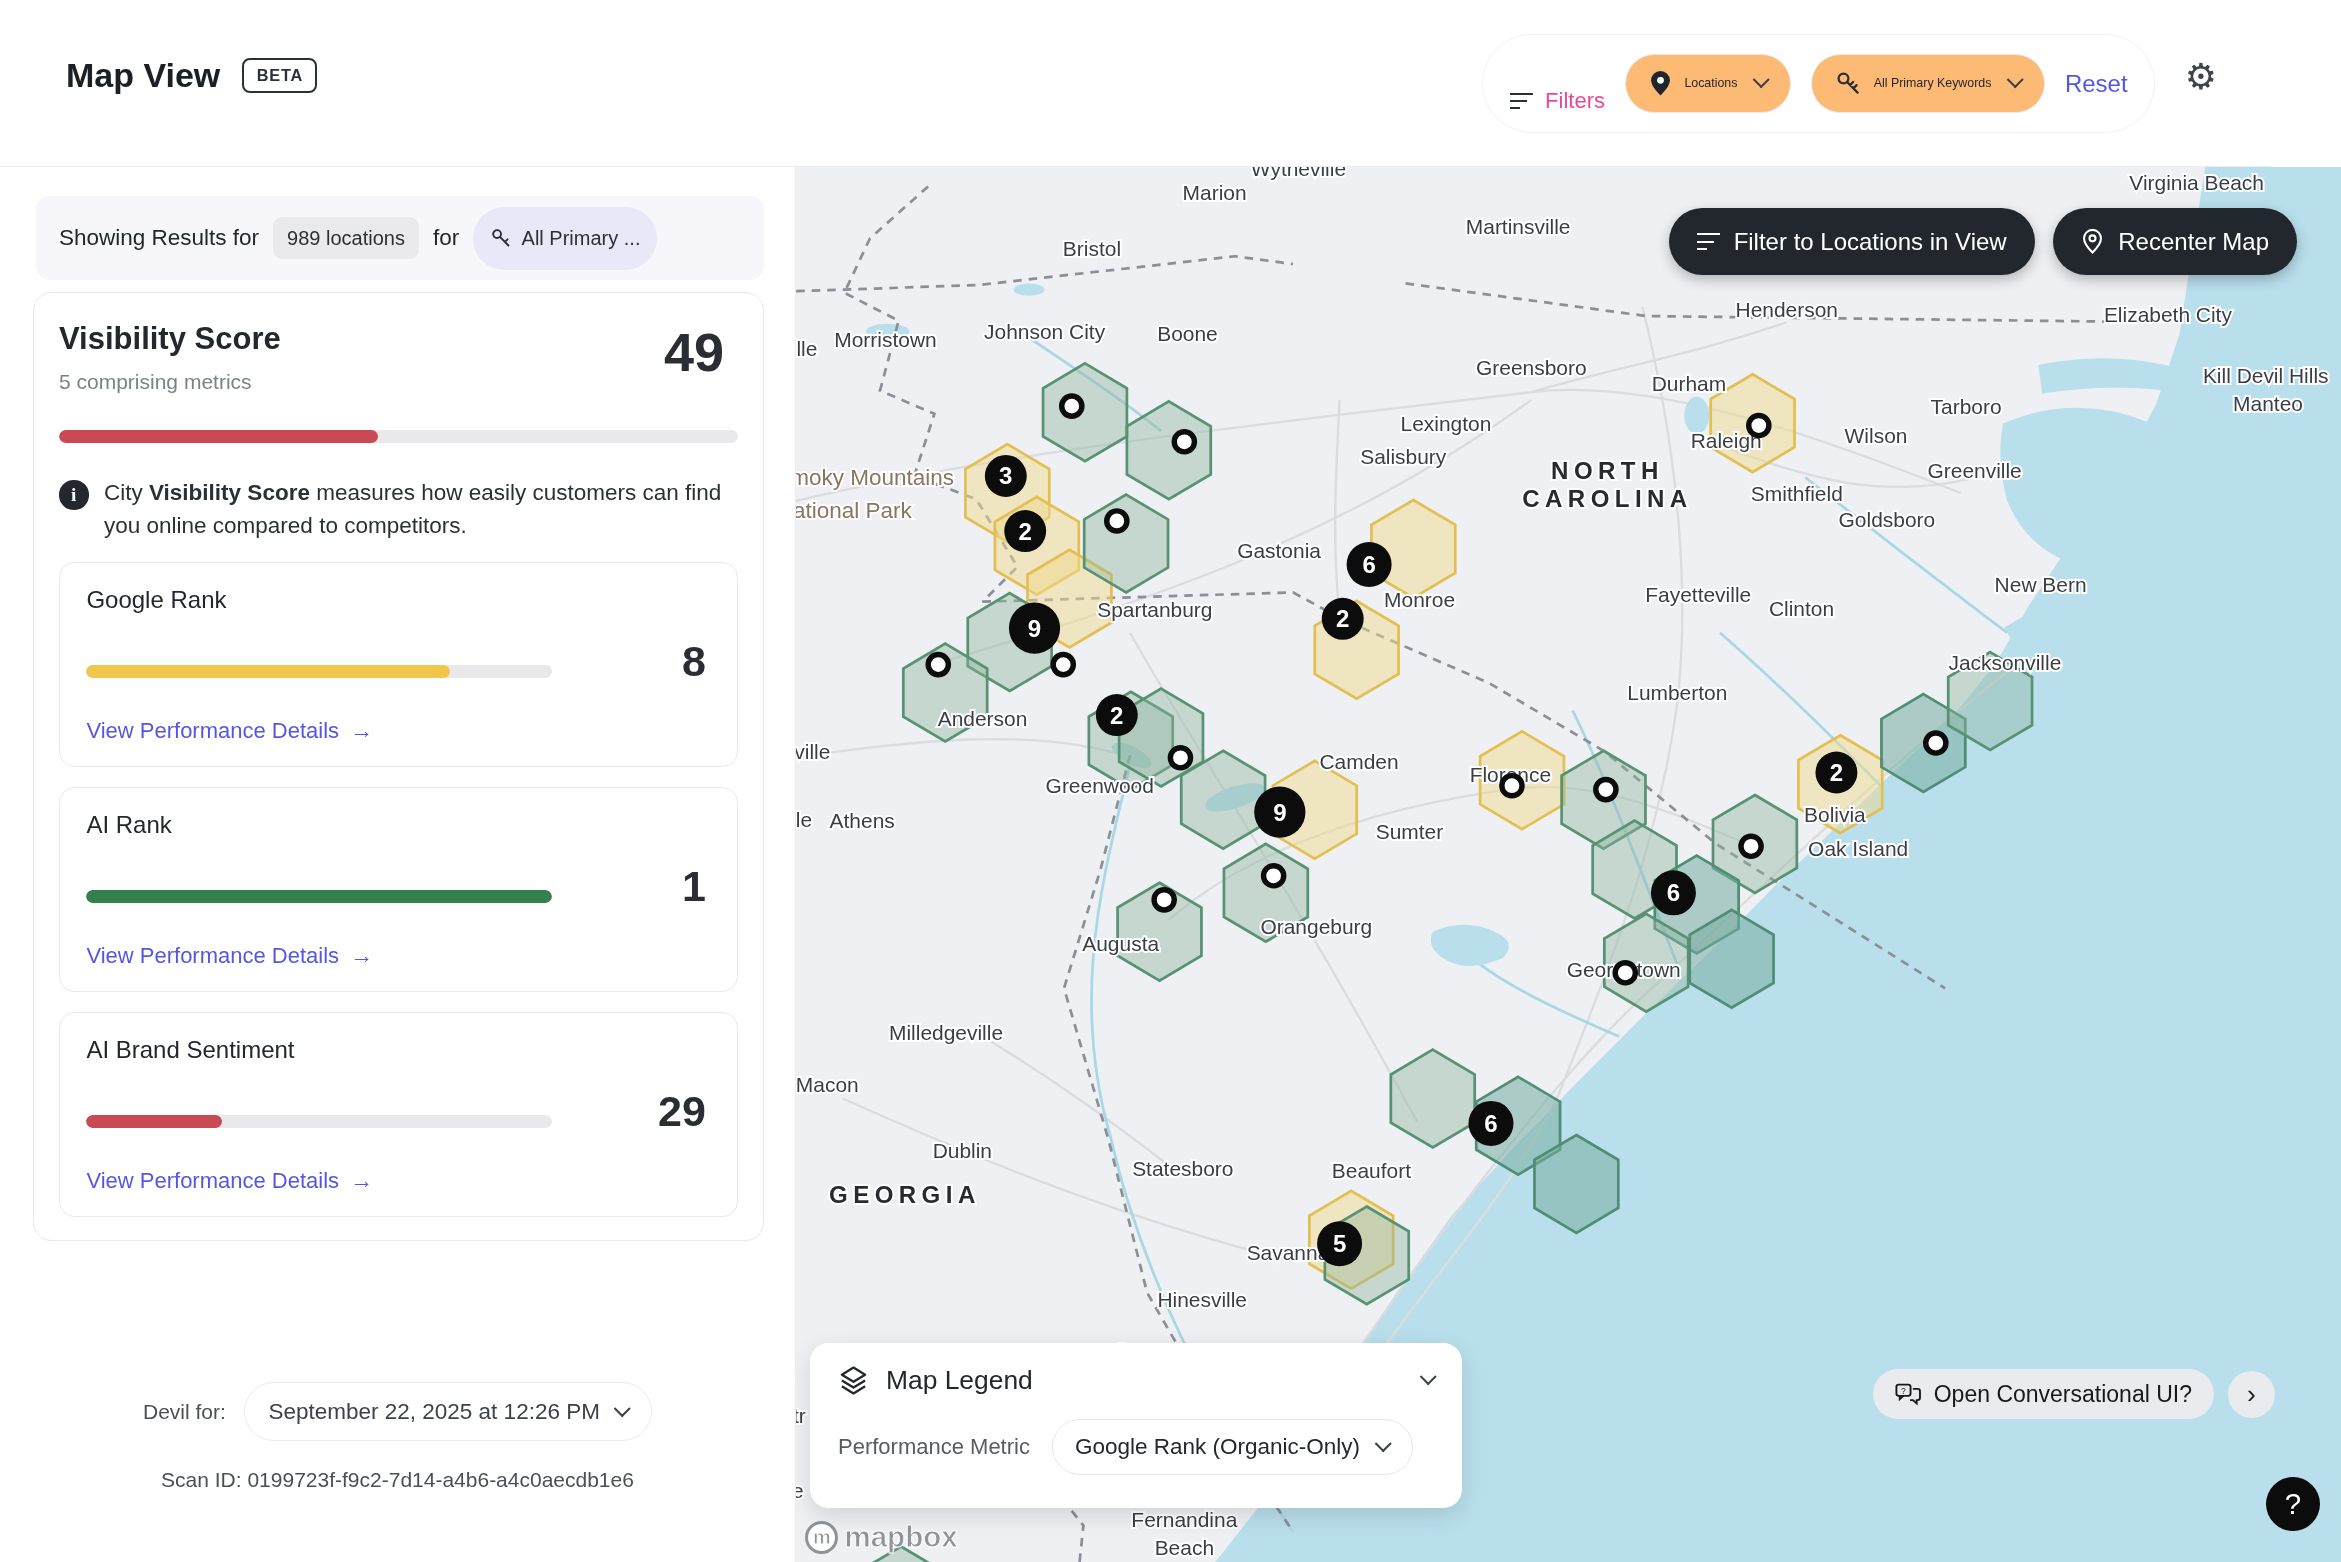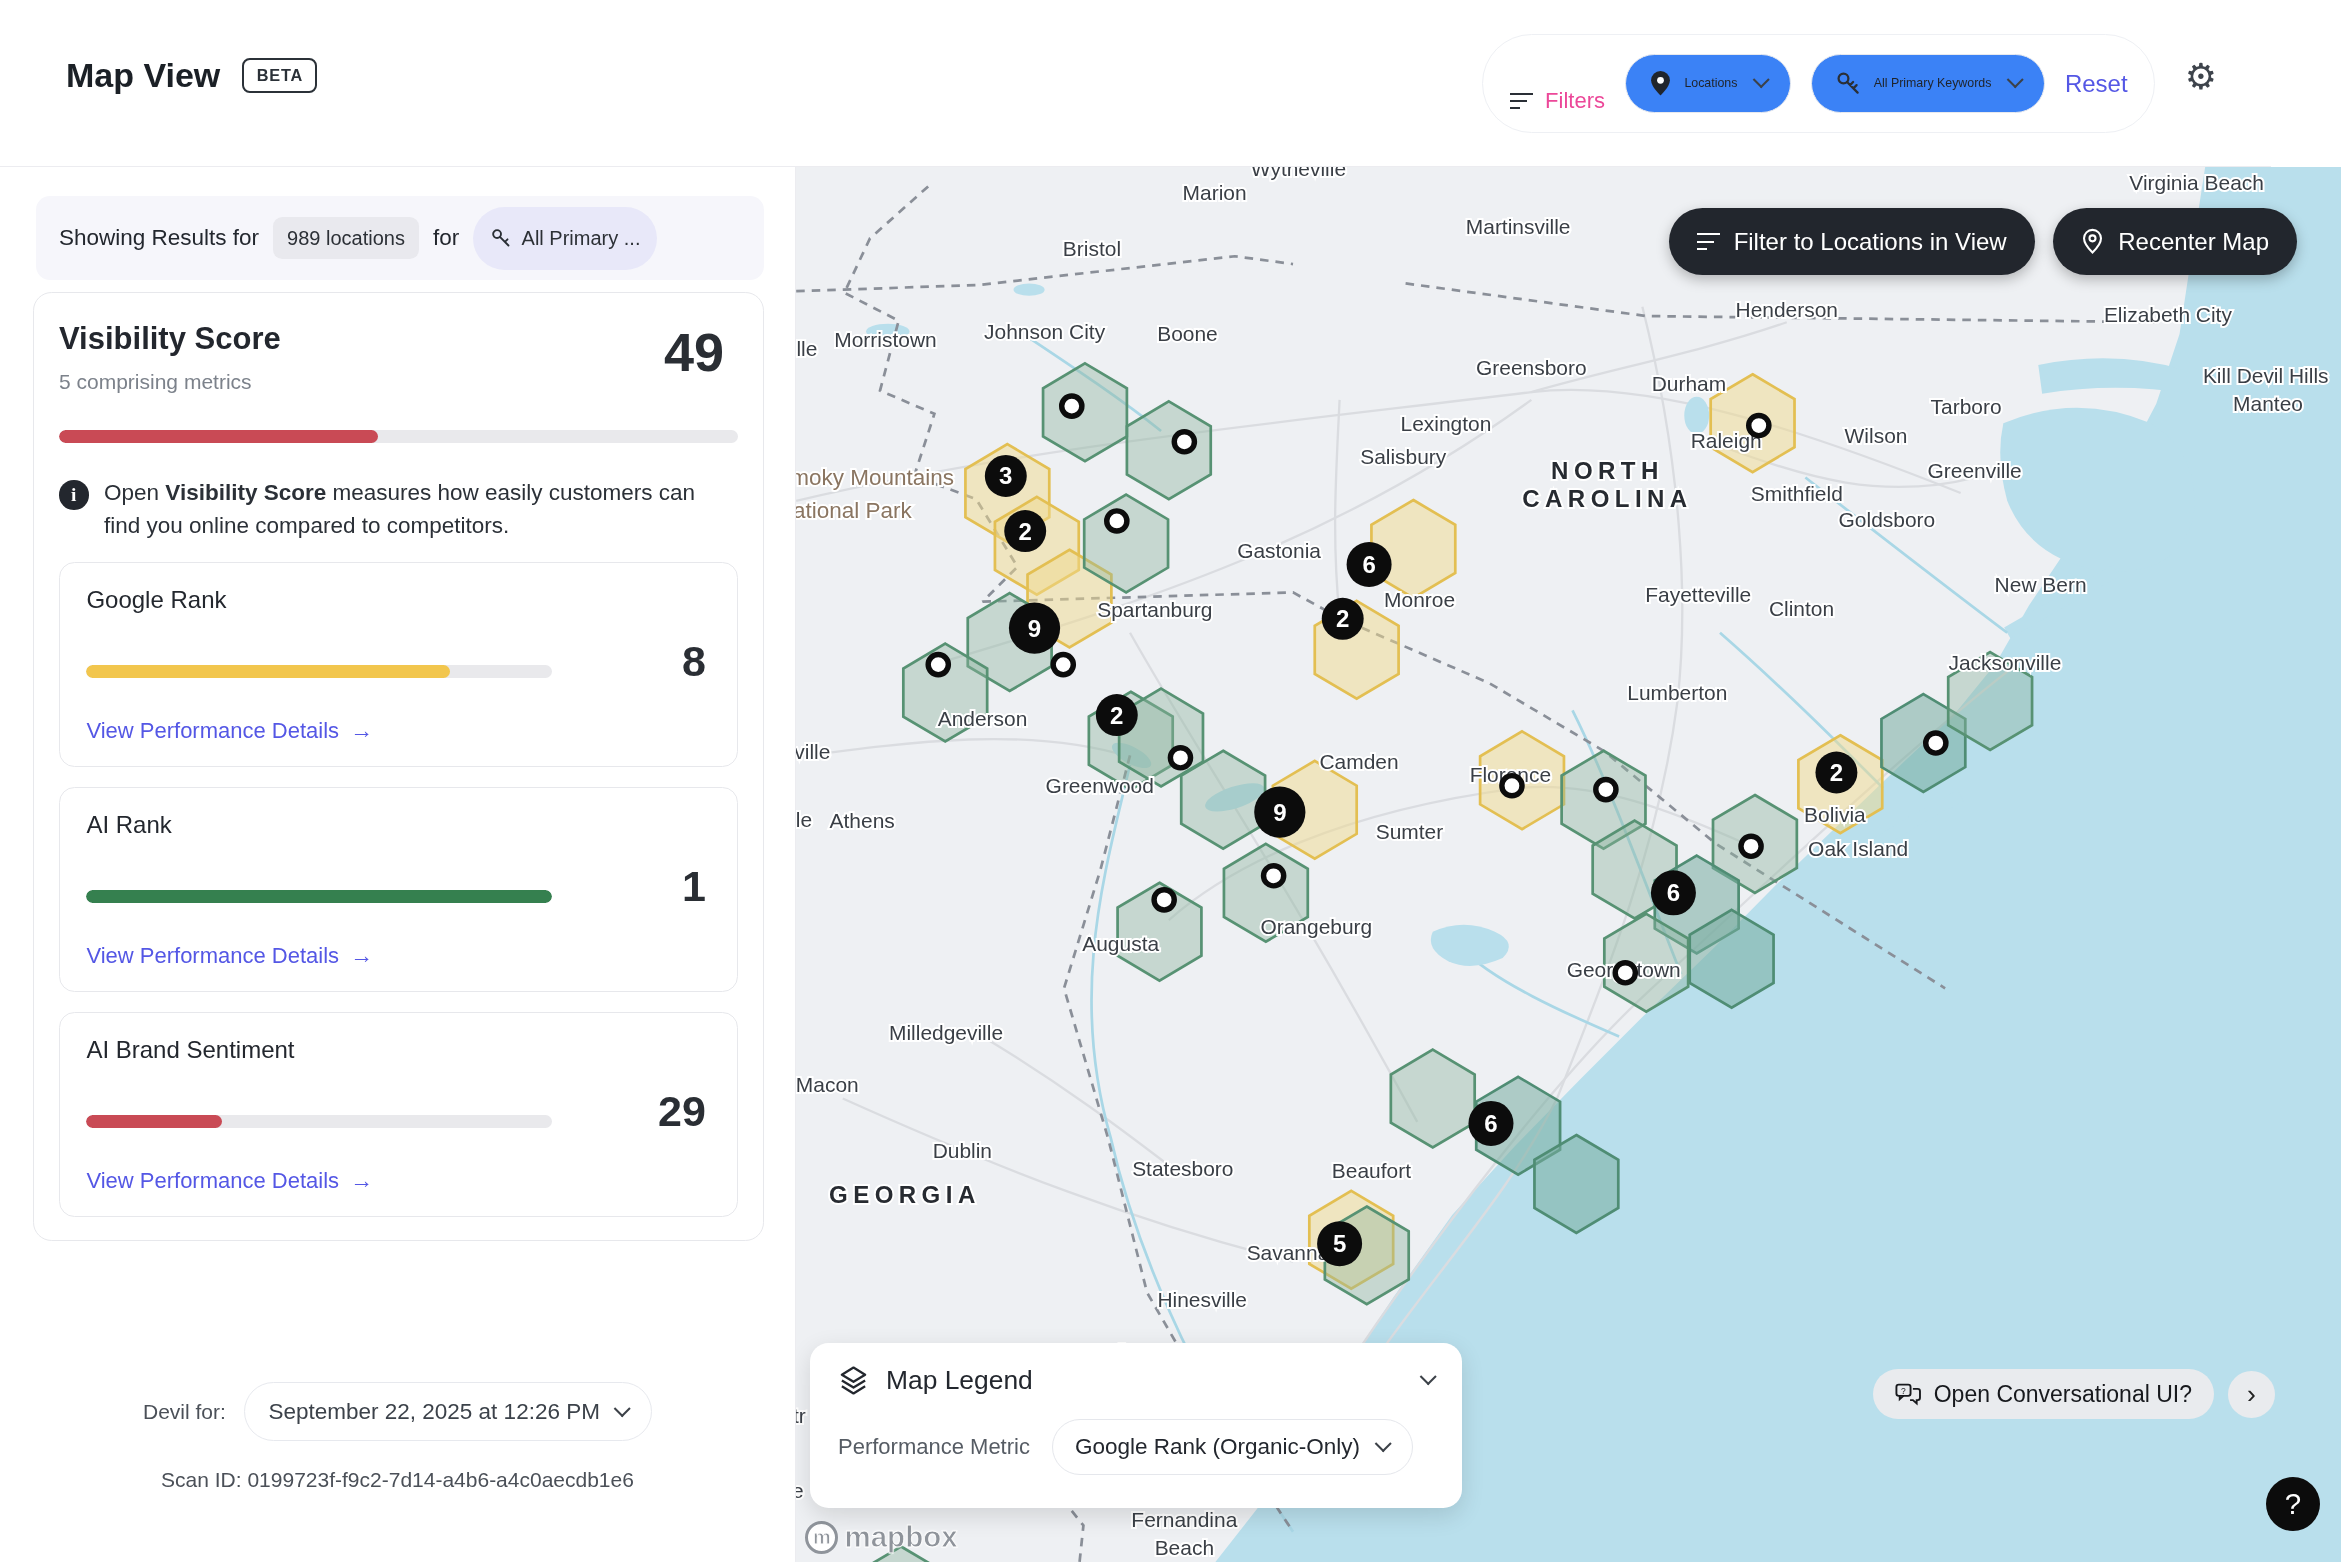--- a/index.html
+++ b/index.html
@@ -7,21 +7,21 @@
   body { font-family:"Liberation Sans", sans-serif; color:#1f2329; }
   .app { position:relative; width:2342px; height:1562px; background:#fff; overflow:hidden; }
 
   
   .header { position:absolute; left:0; top:0; width:2271px; height:167px; background:#fff; border-bottom:1.6px solid #ececf0; z-index:30; }
   .title-wrap { position:absolute; left:66px; top:56px; display:flex; align-items:center; gap:22px; }
   .page-title { font-size:34px; font-weight:bold; color:#1b2026; }
   .beta-badge { border:2.3px solid #2b3138; border-radius:7.8px; padding:6.2px 12.4px; font-size:16.3px; font-weight:bold; letter-spacing:0.8px; color:#2b3138; }
   .header-controls { position:absolute; right:116px; top:34px; height:99px; display:flex; align-items:center; gap:20px; border:1.6px solid #eef0f4; border-radius:776px; padding:0 26.4px; }
   .hbtn { display:flex; align-items:center; gap:12.4px; font-size:22px; color:#ec4899; cursor:pointer;margin-top:35px; }
-  .pill { border:1.6px solid #e7e9ee; border-radius:776px; padding:15.5px 23px; display:flex; align-items:center; gap:12.4px; background:#3b82f6; }
+  .pill { border:1.6px solid #e7e9ee; border-radius:776px; padding:15.5px 23px; display:flex; align-items:center; gap:12.4px; background:#fdba74; }
   .chev { width:12.4px; height:12.4px; border-right:2.3px solid #3c4148; border-bottom:2.3px solid #3c4148; transform:rotate(45deg) translate(-2.3px,-2.3px); margin-left:4.7px; flex:none; }
   .reset-link { color:#5457e5; font-size:24px; cursor:pointer; }
   .gear { position:absolute; right:54px; top:59px; font-size:36px; color:#3e444c; line-height:1; cursor:pointer; }
   .filter-ico span { display:block; height:0; border-top:2.7px solid #2a2f36; margin:5.4px 0; }
   .filter-ico .l1{width:23px;} .filter-ico .l2{width:17px;} .filter-ico .l3{width:10px;}
   .filter-ico.white span{ border-top-color:#fff; }
 
   
   .sidebar { position:absolute; left:0; top:167px; width:796px; height:1395px; background:#fff; border-right:1.6px solid #ececf0; z-index:20; }
   .results-bar { margin:29px 31px 0 36px; background:#f6f6fb; border-radius:14px; height:84px; display:flex; align-items:center; padding:0 23px; gap:14px; font-size:22.5px; color:#23272e; }
@@ -139,21 +139,21 @@
           <div class="vis-title">Visibility Score</div>
           <div class="vis-sub">5 comprising metrics</div>
         </div>
         <div class="vis-score">49</div>
       </div>
       <div class="bar vis-bar">
         <div style="width: 47%; background: rgb(201, 74, 85);"></div>
       </div>
       <div class="info-row">
         <div class="info-ico">i</div>
-        <div class="info-text"><span>Open </span><b>Visibility Score</b><span> measures how easily customers can find you online compared to competitors.</span></div>
+        <div class="info-text"><span>City </span><b>Visibility Score</b><span> measures how easily customers can find you online compared to competitors.</span></div>
       </div>
 
       <div class="metric-card">
         <div class="metric-title">Google Rank</div>
         <div class="metric-row">
           <div class="bar metric-bar">
               <div style="width: 78%; background: rgb(242, 198, 77);"></div>
             </div>
           <div class="metric-val">8</div>
         </div>

